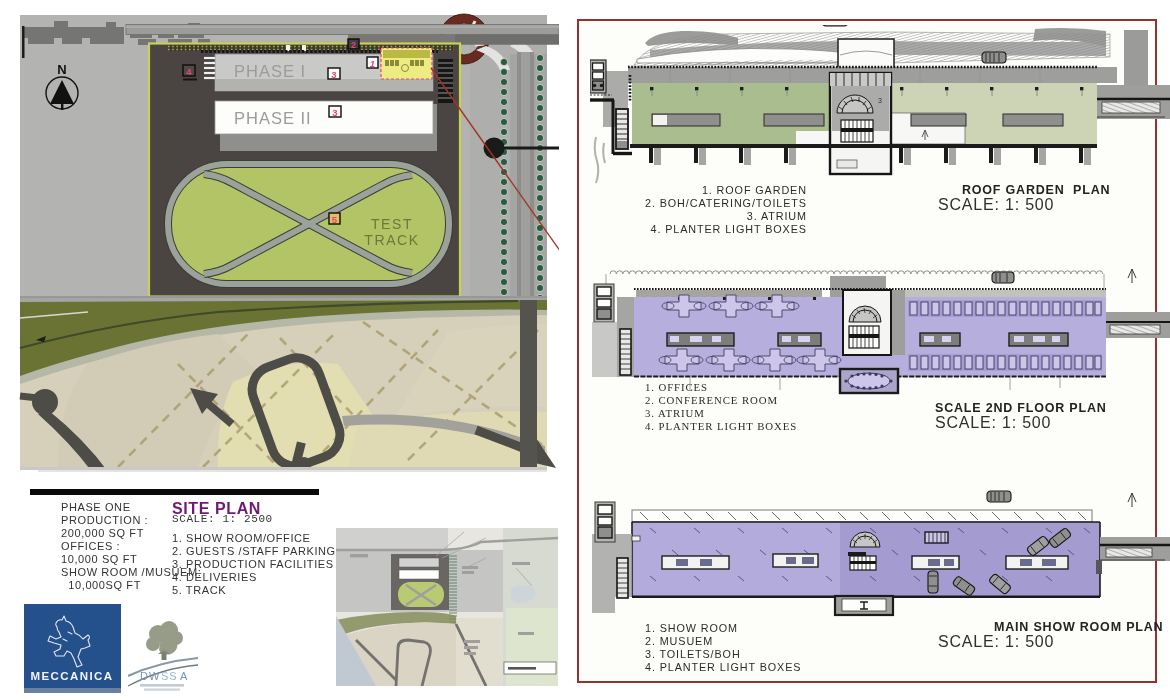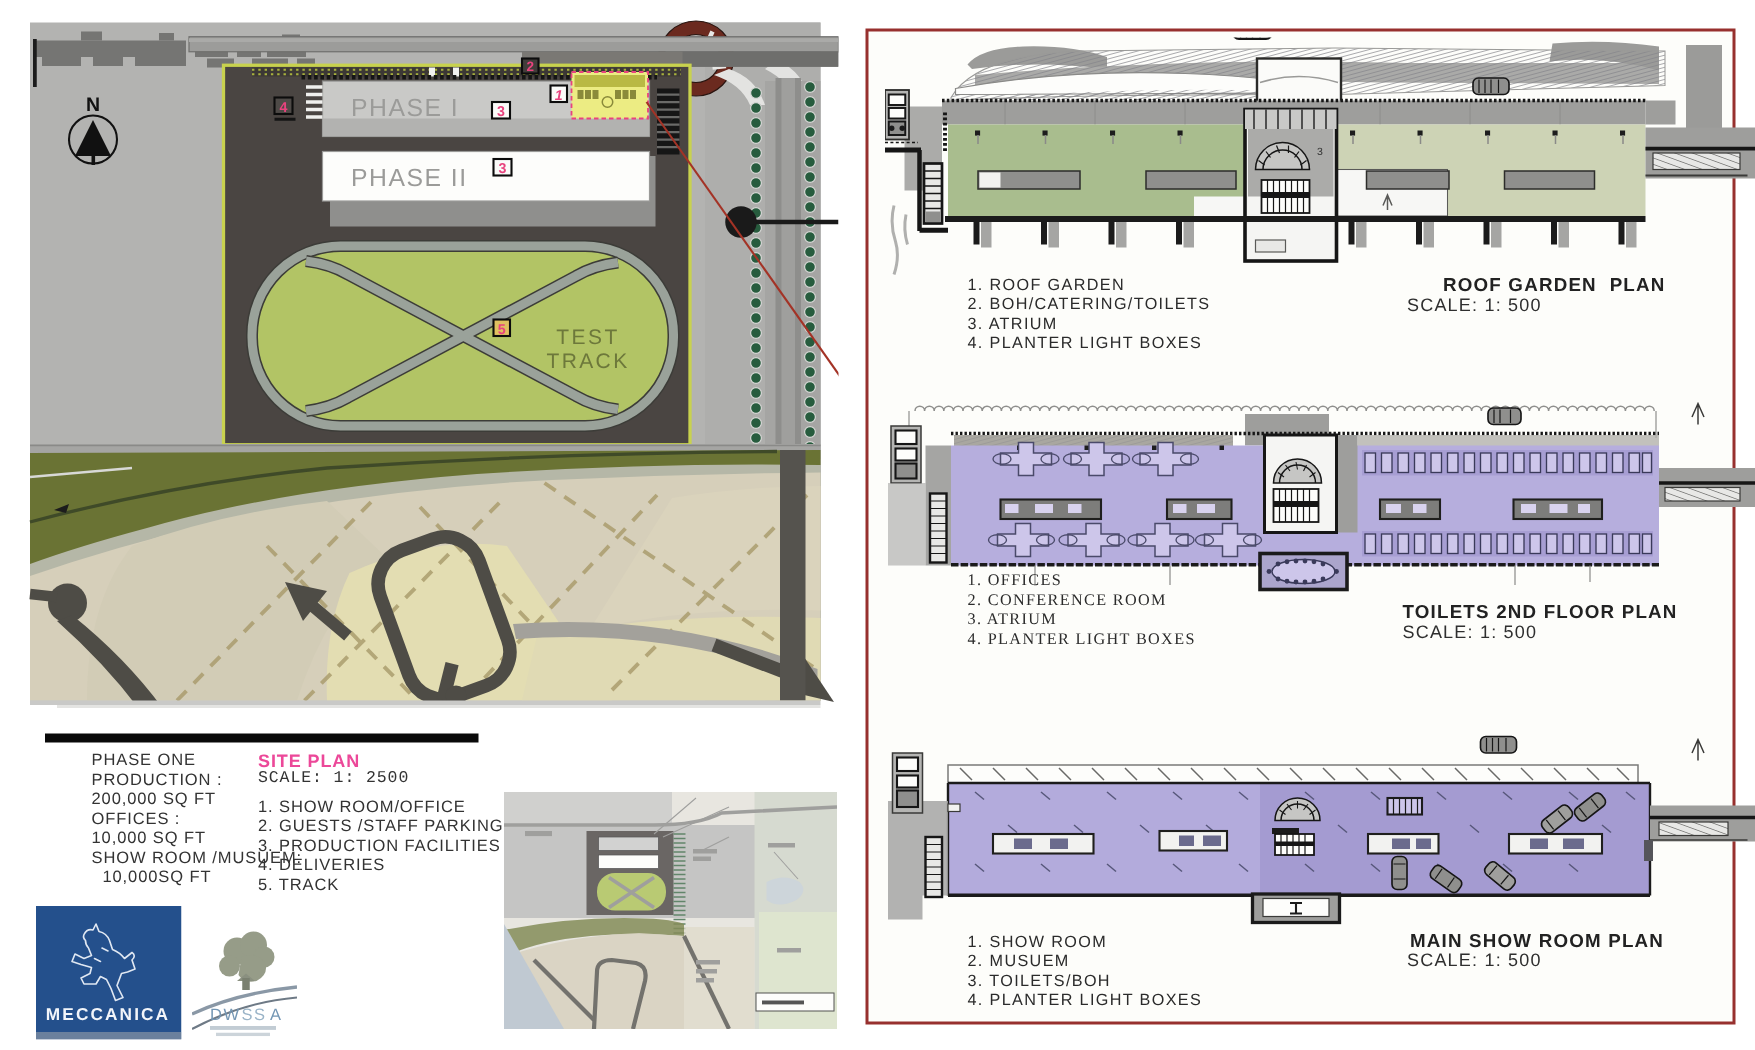--- a/index.html
+++ b/index.html
@@ -2,21 +2,21 @@
 <html><head>
 <meta charset="utf-8">
 <style>
   html,body{margin:0;padding:0;}
   body{width:1170px;height:700px;position:relative;background:#ffffff;overflow:hidden;
        font-family:"Liberation Sans", sans-serif;}
   .abs{position:absolute;}
   .htxt{color:#333333;font-size:11px;line-height:13px;letter-spacing:0.6px;white-space:pre;}
   .planlist{color:#2b2b2b;font-size:10.8px;line-height:13px;letter-spacing:0.9px;white-space:pre;}
   .plantitle{color:#222;font-size:12.5px;font-weight:bold;letter-spacing:0.8px;white-space:pre;}
-  .planscale{color:#2f2f2f;font-size:12px;letter-spacing:0.8px;white-space:pre;}
+  .planscale{color:#2f2f2f;font-size:16px;letter-spacing:0.8px;white-space:pre;}
 </style>
 </head>
 <body>
 
 <svg id="site" class="abs" style="left:18px;top:12px" width="541" height="460" viewBox="0 0 541 460">
   <defs>
     <linearGradient id="fadeR" x1="0" y1="0" x2="1" y2="0">
       <stop offset="0" stop-color="#a9a9a7"></stop>
         <stop offset="1" stop-color="#ffffff"></stop>
     </linearGradient>
@@ -349,21 +349,21 @@
 <div class="abs" style="left:30px;top:489px;width:289px;height:6px;background:#0a0a0a;"></div>
 
 <div class="abs htxt" style="left:31px;top:501px;margin-left:30px;">PHASE ONE
 PRODUCTION :
 200,000 SQ FT
 OFFICES :
 10,000 SQ FT
 SHOW ROOM /MUSUEM:
   10,000SQ FT</div>
 
-<div class="abs" style="left:172px;top:500px;color:#ec4899;font-size:12px;font-weight:bold;letter-spacing:0.6px;">SITE PLAN</div>
+<div class="abs" style="left:172px;top:500px;color:#701a75;font-size:16px;font-weight:bold;letter-spacing:0.6px;">SITE PLAN</div>
 <div class="abs htxt" style="left:172px;top:513px;font-family:Liberation Mono, monospace;">SCALE: 1: 2500</div>
 
 <div class="abs htxt" style="left:172px;top:532px;">1. SHOW ROOM/OFFICE
 2. GUESTS /STAFF PARKING
 3. PRODUCTION FACILITIES
 4. DELIVERIES
 5. TRACK</div>
 
 <svg id="mecc" class="abs" style="left:24px;top:604px" width="97" height="89" viewBox="0 0 97 89">
 
@@ -707,21 +707,21 @@
         <line x1="13" y1="1" x2="13" y2="12"></line>
         <line x1="18" y1="1" x2="18" y2="12"></line>
       </g>
   </g>
 
   <g stroke="#5a5a58" stroke-width="1" fill="none">
     <path d="M332 112 l3 -7 l3 7 M335 105 l0 10"></path>
   </g>
 </svg>
 
-<div class="abs planlist" style="left:645px;top:184px;">1. ROOF GARDEN
+<div class="abs planlist" style="left:645px;top:184px;text-align:right;">1. ROOF GARDEN
 2. BOH/CATERING/TOILETS
 3. ATRIUM
 4. PLANTER LIGHT BOXES</div>
 
 <div class="abs plantitle" style="left:962px;top:183px;">ROOF GARDEN  PLAN</div>
 <div class="abs planscale" style="left:938px;top:196px;">SCALE: 1: 500</div>
 
 <svg id="plan2" class="abs" style="left:590px;top:262px" width="580" height="135" viewBox="0 0 580 135">
 
   <path d="M20 12 a3.2 3.2 0 0 1 6.4 0 a3.2 3.2 0 0 1 6.4 0 a3.2 3.2 0 0 1 6.4 0 a3.2 3.2 0 0 1 6.4 0 a3.2 3.2 0 0 1 6.4 0 a3.2 3.2 0 0 1 6.4 0 a3.2 3.2 0 0 1 6.4 0 a3.2 3.2 0 0 1 6.4 0 a3.2 3.2 0 0 1 6.4 0 a3.2 3.2 0 0 1 6.4 0 a3.2 3.2 0 0 1 6.4 0 a3.2 3.2 0 0 1 6.4 0 a3.2 3.2 0 0 1 6.4 0 a3.2 3.2 0 0 1 6.4 0 a3.2 3.2 0 0 1 6.4 0 a3.2 3.2 0 0 1 6.4 0 a3.2 3.2 0 0 1 6.4 0 a3.2 3.2 0 0 1 6.4 0 a3.2 3.2 0 0 1 6.4 0 a3.2 3.2 0 0 1 6.4 0 a3.2 3.2 0 0 1 6.4 0 a3.2 3.2 0 0 1 6.4 0 a3.2 3.2 0 0 1 6.4 0 a3.2 3.2 0 0 1 6.4 0 a3.2 3.2 0 0 1 6.4 0 a3.2 3.2 0 0 1 6.4 0 a3.2 3.2 0 0 1 6.4 0 a3.2 3.2 0 0 1 6.4 0 a3.2 3.2 0 0 1 6.4 0 a3.2 3.2 0 0 1 6.4 0 a3.2 3.2 0 0 1 6.4 0 a3.2 3.2 0 0 1 6.4 0 a3.2 3.2 0 0 1 6.4 0 a3.2 3.2 0 0 1 6.4 0 a3.2 3.2 0 0 1 6.4 0 a3.2 3.2 0 0 1 6.4 0 a3.2 3.2 0 0 1 6.4 0 a3.2 3.2 0 0 1 6.4 0 a3.2 3.2 0 0 1 6.4 0 a3.2 3.2 0 0 1 6.4 0 a3.2 3.2 0 0 1 6.4 0 a3.2 3.2 0 0 1 6.4 0 a3.2 3.2 0 0 1 6.4 0 a3.2 3.2 0 0 1 6.4 0 a3.2 3.2 0 0 1 6.4 0 a3.2 3.2 0 0 1 6.4 0 a3.2 3.2 0 0 1 6.4 0 a3.2 3.2 0 0 1 6.4 0 a3.2 3.2 0 0 1 6.4 0 a3.2 3.2 0 0 1 6.4 0 a3.2 3.2 0 0 1 6.4 0 a3.2 3.2 0 0 1 6.4 0 a3.2 3.2 0 0 1 6.4 0 a3.2 3.2 0 0 1 6.4 0 a3.2 3.2 0 0 1 6.4 0 a3.2 3.2 0 0 1 6.4 0 a3.2 3.2 0 0 1 6.4 0 a3.2 3.2 0 0 1 6.4 0 a3.2 3.2 0 0 1 6.4 0 a3.2 3.2 0 0 1 6.4 0 a3.2 3.2 0 0 1 6.4 0 a3.2 3.2 0 0 1 6.4 0 a3.2 3.2 0 0 1 6.4 0 a3.2 3.2 0 0 1 6.4 0 a3.2 3.2 0 0 1 6.4 0 a3.2 3.2 0 0 1 6.4 0 a3.2 3.2 0 0 1 6.4 0 a3.2 3.2 0 0 1 6.4 0 a3.2 3.2 0 0 1 6.4 0 a3.2 3.2 0 0 1 6.4 0 a3.2 3.2 0 0 1 6.4 0 a3.2 3.2 0 0 1 6.4 0 a3.2 3.2 0 0 1 6.4 0 a3.2 3.2 0 0 1 6.4 0 a3.2 3.2 0 0 1 6.4 0 a3.2 3.2 0 0 1 6.4 0 a3.2 3.2 0 0 1 6.4 0" fill="none" stroke="#8f8f8d" stroke-width="1"></path>
@@ -942,21 +942,21 @@
   <g stroke="#3a3a38" stroke-width="1" fill="none">
     <path d="M538 16 l4 -9 l4 9 M542 7 l0 14"></path>
   </g>
 </svg>
 
 <div class="abs planlist" style="left:645px;top:381px;font-family:Liberation Serif, serif;">1. OFFICES
 2. CONFERENCE ROOM
 3. ATRIUM
 4. PLANTER LIGHT BOXES</div>
 
-<div class="abs plantitle" style="left:935px;top:401px;">TOILETS 2ND FLOOR PLAN</div>
+<div class="abs plantitle" style="left:935px;top:401px;">SCALE 2ND FLOOR PLAN</div>
 <div class="abs planscale" style="left:935px;top:414px;">SCALE: 1: 500</div>
 
 <svg id="plan3" class="abs" style="left:590px;top:488px" width="580" height="135" viewBox="0 0 580 135">
 
   <g>
     <rect x="42" y="22" width="460" height="12" fill="#fdfdfb" stroke="#7a7a78" stroke-width="1"></rect>
     <g stroke="#6a6a68" stroke-width="1">
       <line x1="50" y1="24" x2="58" y2="32"></line>
         <line x1="72" y1="24" x2="80" y2="32"></line>
         <line x1="94" y1="24" x2="102" y2="32"></line>
@@ -1156,14 +1156,14 @@
   <g stroke="#3a3a38" stroke-width="1" fill="none">
     <path d="M538 14 l4 -9 l4 9 M542 5 l0 14"></path>
   </g>
 </svg>
 
 <div class="abs planlist" style="left:645px;top:622px;">1. SHOW ROOM
 2. MUSUEM
 3. TOILETS/BOH
 4. PLANTER LIGHT BOXES</div>
 
-<div class="abs plantitle" style="left:940px;top:620px;">MAIN SHOW ROOM PLAN</div>
+<div class="abs plantitle" style="left:994px;top:620px;">MAIN SHOW ROOM PLAN</div>
 <div class="abs planscale" style="left:938px;top:633px;">SCALE: 1: 500</div>
 
 </body></html>

